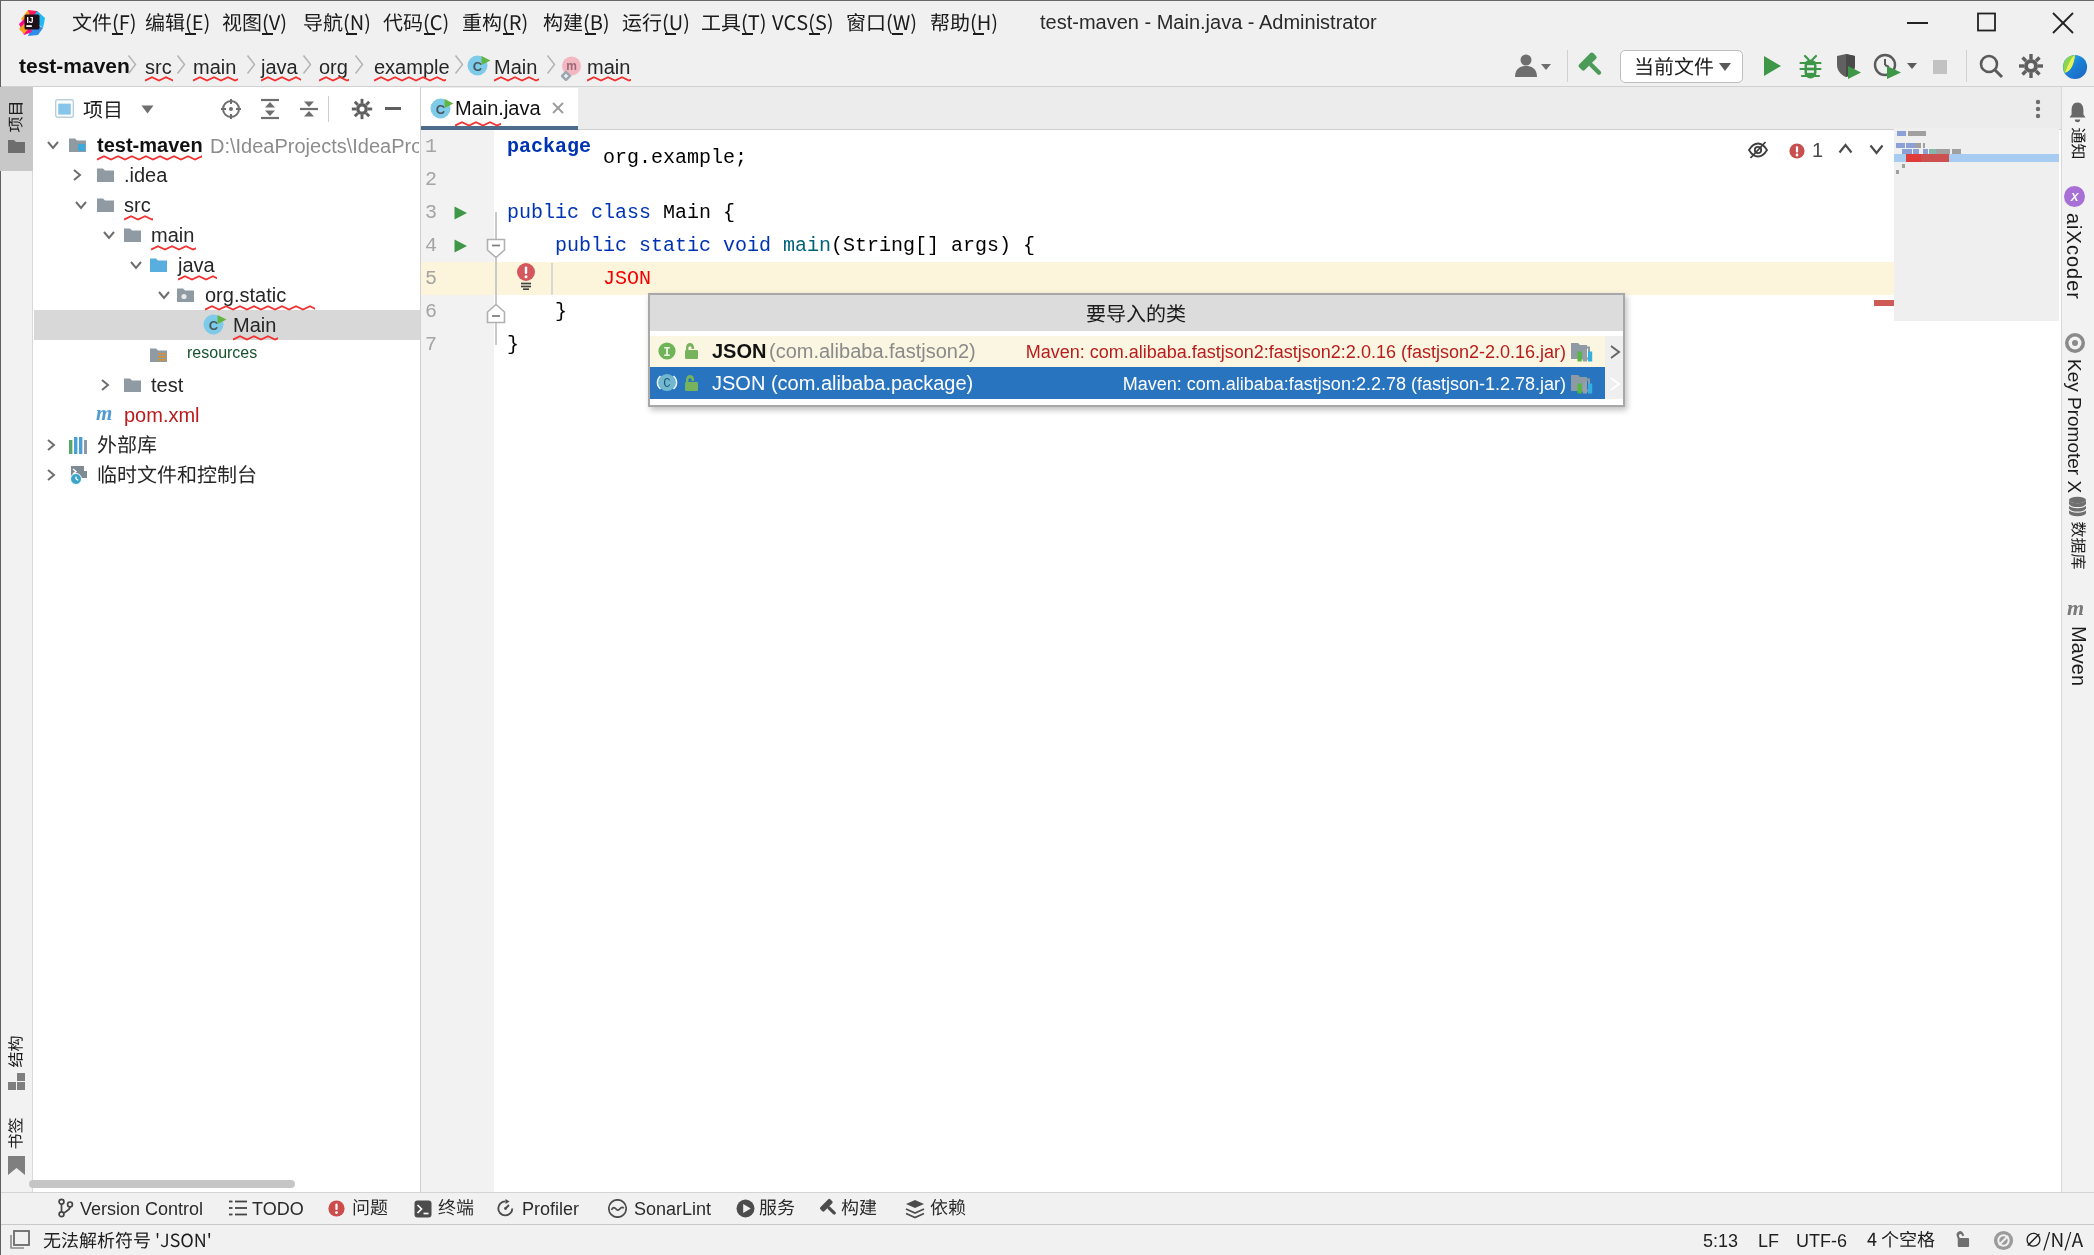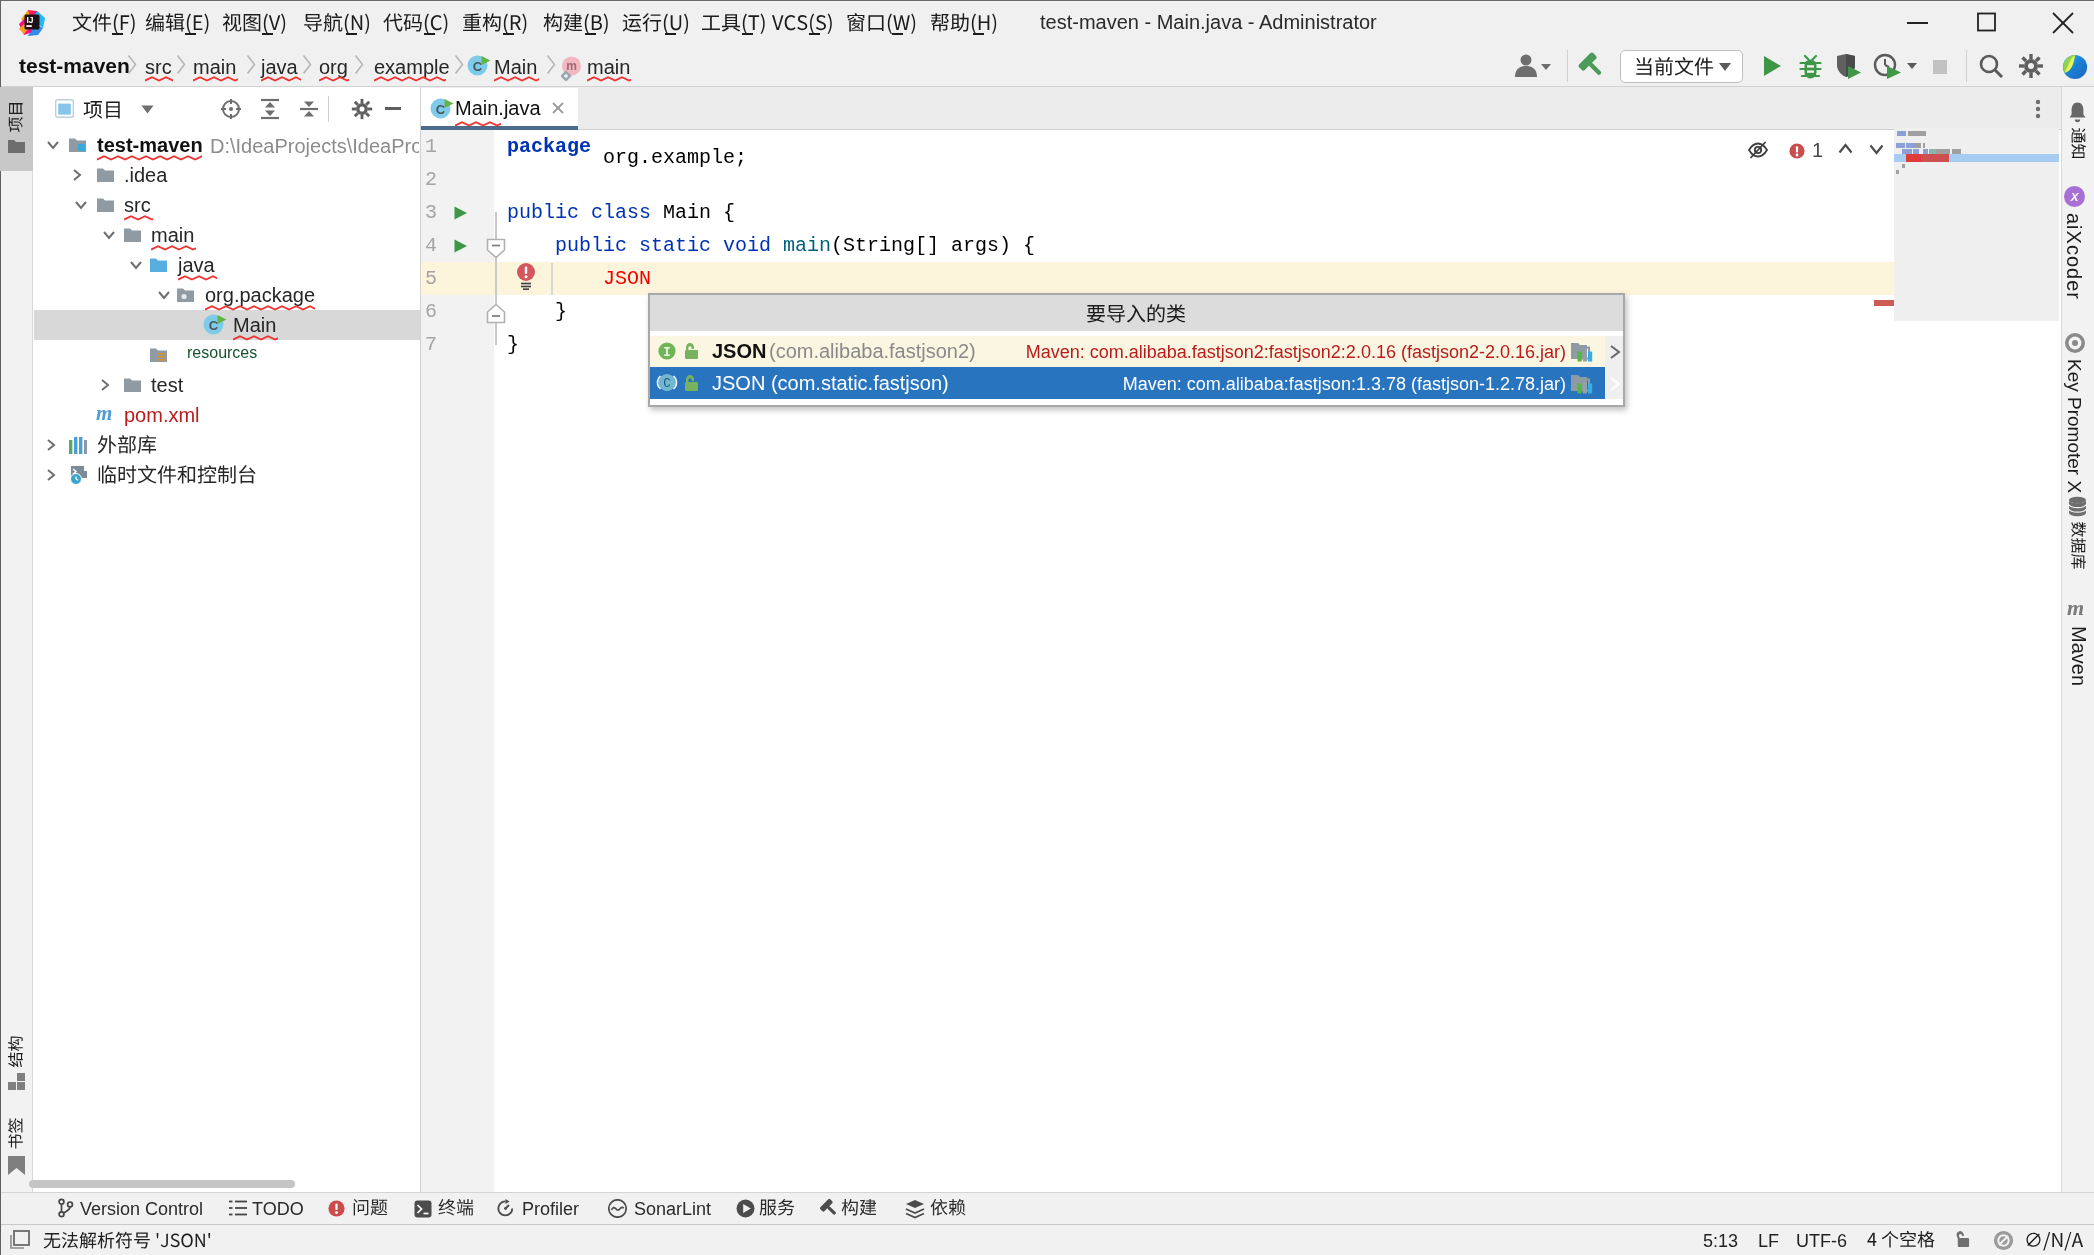--- a/index.html
+++ b/index.html
@@ -420,21 +420,21 @@
 <svg style="position:absolute;left:178px;top:275px" width="39" height="6" viewBox="0 0 39 6">
     <polyline points="0,4.6 7,1.2 14,4.6 21,1.2 28,4.6 35,1.2 42,4.6" fill="none" stroke="#f43131" stroke-width="1.8"></polyline>
   </svg>
 <svg class="abs" style="left:157px;top:290px" width="14" height="10" viewBox="0 0 14 10">
 <polyline points="2,2 7,8 12,2" fill="none" stroke="#6e6e6e" stroke-width="2"></polyline>
   </svg>
 <svg class="abs" style="left:177px;top:287px" width="17" height="15" viewBox="0 0 17 15">
 <path d="M0 1.5 L6 1.5 L8 3.5 L17 3.5 L17 15 L0 15 Z" fill="#909aa2"></path>
     <circle cx="7" cy="9.5" r="2.6" fill="#e8e8e8"></circle>
   </svg>
-<div class="lat" style="left:205px;top:284px;font-size:20px;color:#262626">org.package</div>
+<div class="lat" style="left:205px;top:284px;font-size:20px;color:#262626">org.static</div>
 <svg style="position:absolute;left:205px;top:305px" width="110" height="6" viewBox="0 0 110 6">
     <polyline points="0,4.6 7,1.2 14,4.6 21,1.2 28,4.6 35,1.2 42,4.6 49,1.2 56,4.6 63,1.2 70,4.6 77,1.2 84,4.6 91,1.2 98,4.6 105,1.2 112,4.6" fill="none" stroke="#f43131" stroke-width="1.8"></polyline>
   </svg>
 <svg class="abs" style="left:203px;top:314px" width="24" height="21" viewBox="0 0 24 21">
 <circle cx="10.5" cy="10.5" r="10" fill="#7ecbe9"></circle>
 <text x="10.5" y="15.5" text-anchor="middle" font-family="Liberation Sans" font-size="13" font-weight="bold" fill="#47555c">C</text>
 <polygon points="14.5,1 23.5,5.5 14.5,10" fill="#62b543"></polygon>
 </svg>
 <div class="lat" style="left:233px;top:314px;font-size:20px;color:#262626">Main</div>
 <svg style="position:absolute;left:233px;top:335px" width="45" height="6" viewBox="0 0 45 6">
@@ -624,22 +624,22 @@
 <svg class="abs" style="left:656px;top:373px" width="22" height="19" viewBox="0 0 22 19">
 <circle cx="11" cy="9.5" r="8.6" fill="#72b7d0"></circle>
 <text x="11" y="14" text-anchor="middle" font-family="Liberation Mono" font-size="12.5" fill="#1a5a74">C</text>
 <path d="M4.5 3 A 8.5 8.5 0 0 0 4.5 16" fill="none" stroke="#e8f2f8" stroke-width="1.6"></path>
 <path d="M17.5 3 A 8.5 8.5 0 0 1 17.5 16" fill="none" stroke="#e8f2f8" stroke-width="1.6"></path>
   </svg>
 <svg class="abs" style="left:684px;top:375px" width="15" height="16" viewBox="0 0 15 16">
 <path d="M2 7 L2 4.5 A4 4.5 0 0 1 10 4.5 L10 6 L7.6 6 L7.6 4.5 A1.8 2.2 0 0 0 4.4 4.5 L4.4 7 Z" fill="#77b25c"></path>
 <rect x="1" y="7" width="13" height="9" rx="1.2" fill="#77b25c"></rect>
   </svg>
-<div class="lat" style="left:712px;top:372px;font-size:20px;color:#fff">JSON (com.static.fastjson)</div>
-<div class="lat" style="right:528px;top:374px;font-size:18px;color:#fff">Maven: com.alibaba:fastjson:1.3.78 (fastjson-1.2.78.jar)</div>
+<div class="lat" style="left:712px;top:372px;font-size:20px;color:#fff">JSON (com.alibaba.package)</div>
+<div class="lat" style="right:528px;top:374px;font-size:18px;color:#fff">Maven: com.alibaba:fastjson:2.2.78 (fastjson-1.2.78.jar)</div>
 <svg class="abs" style="left:1571px;top:374px" width="24" height="20" viewBox="0 0 24 20">
 <path d="M0 1 L7 1 L9 3 L16 3 L16 17 L0 17 Z" fill="#8e9aa4"></path>
 <rect x="8.5" y="5.5" width="9.5" height="11" fill="none" stroke="#8e9aa4" stroke-width="2"></rect>
 <rect x="6.5" y="9.5" width="4.2" height="10" fill="#55b73f"></rect>
 <rect x="11.8" y="7.5" width="4.2" height="12" fill="#93a0a9"></rect>
 <rect x="17" y="9.5" width="4.2" height="10" fill="#35aee2"></rect>
   </svg>
 <svg class="abs" style="left:1609px;top:376px" width="12" height="16" viewBox="0 0 12 16">
 <polyline points="2,2 10,8 2,14" fill="none" stroke="#fff" stroke-width="2"></polyline>
   </svg>

